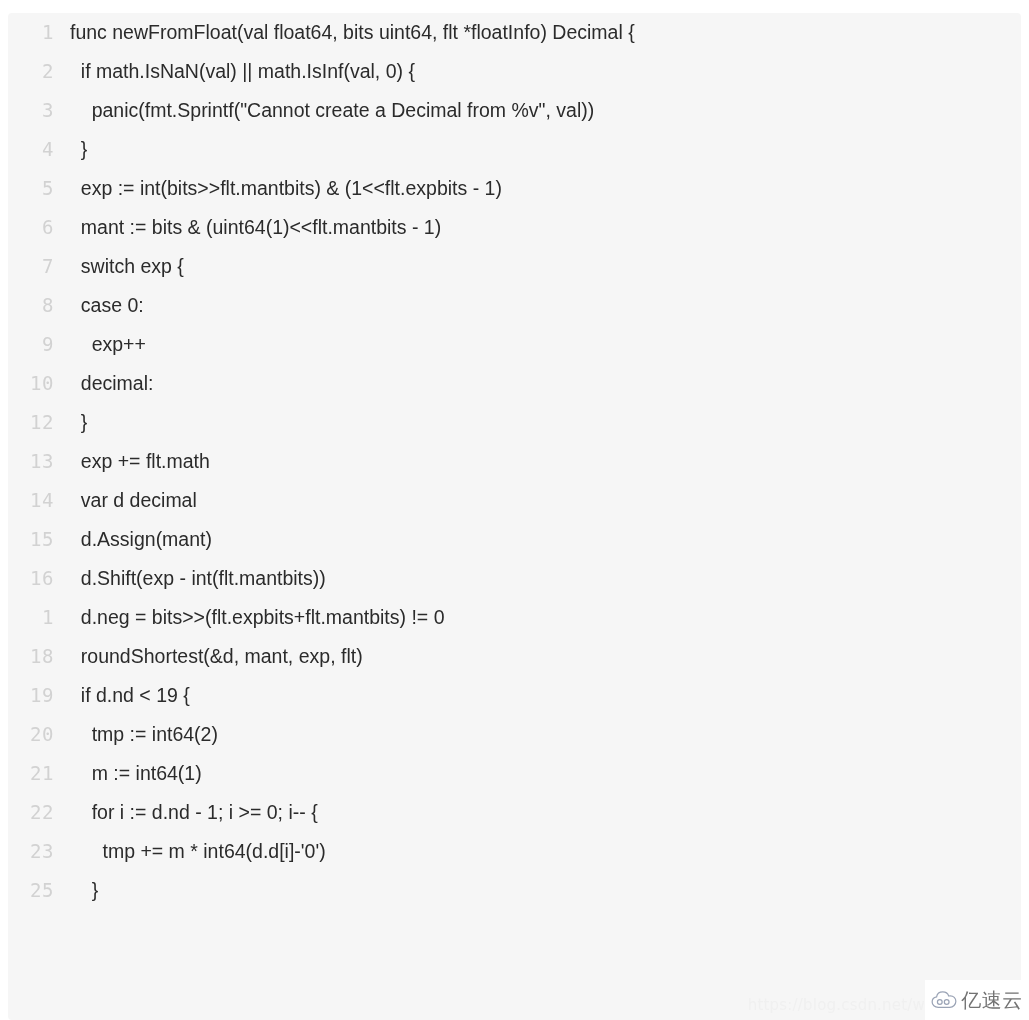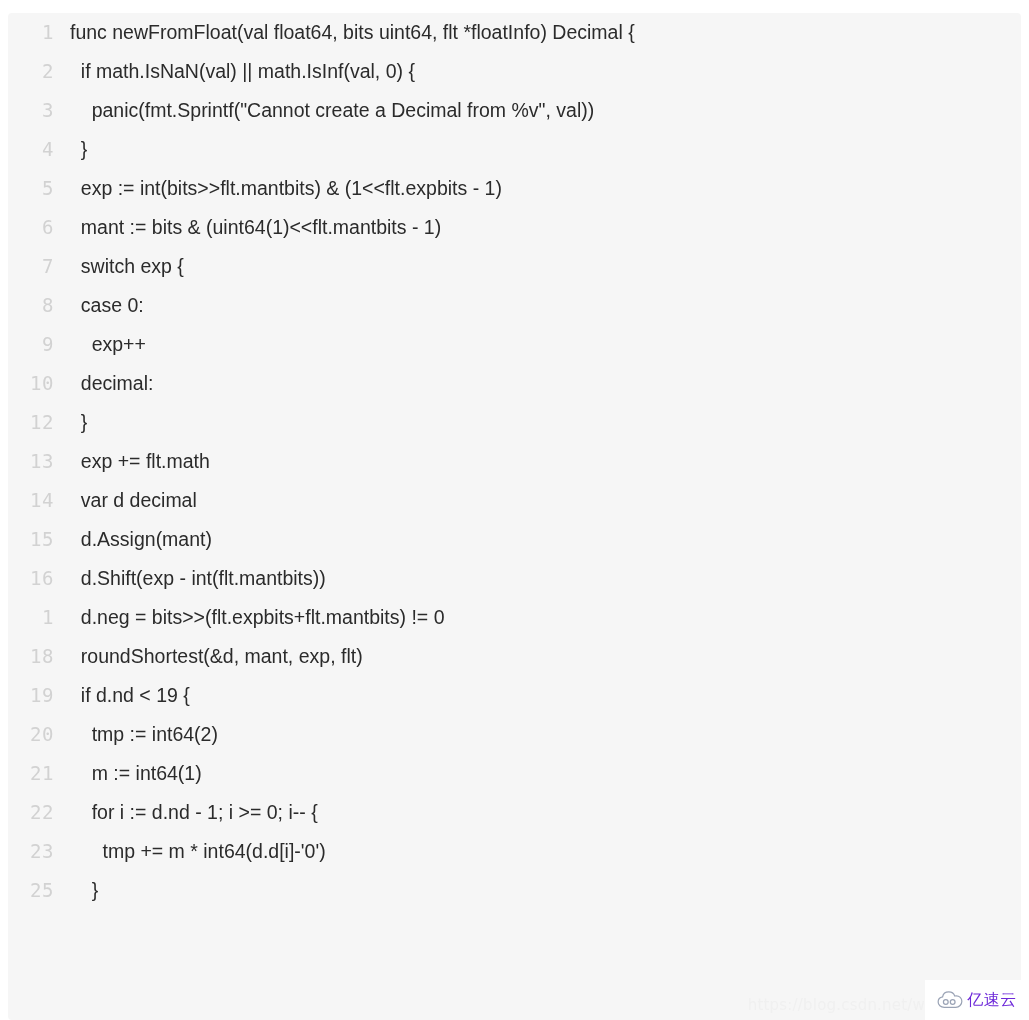--- a/index.html
+++ b/index.html
@@ -99,22 +99,22 @@
   }
 
   #brand-badge .cloud-icon {
     width: 26px;
     height: 20px;
     display: block;
   }
 
   #brand-badge .brand-text {
     font-family: Liberation Sans, sans-serif;
-    font-size: 16px;
-    color: #6d28d9;
+    font-size: 20px;
+    color: #737373;
     letter-spacing: 0.5px;
     white-space: nowrap;
   }
 </style>
 </head>
 <body>
 
 <div id="code-block">
   <div class="code-lines">
       <div class="code-line"><span class="line-number">1</span><span class="line-content">func newFromFloat(val float64, bits uint64, flt *floatInfo) Decimal {</span></div>

